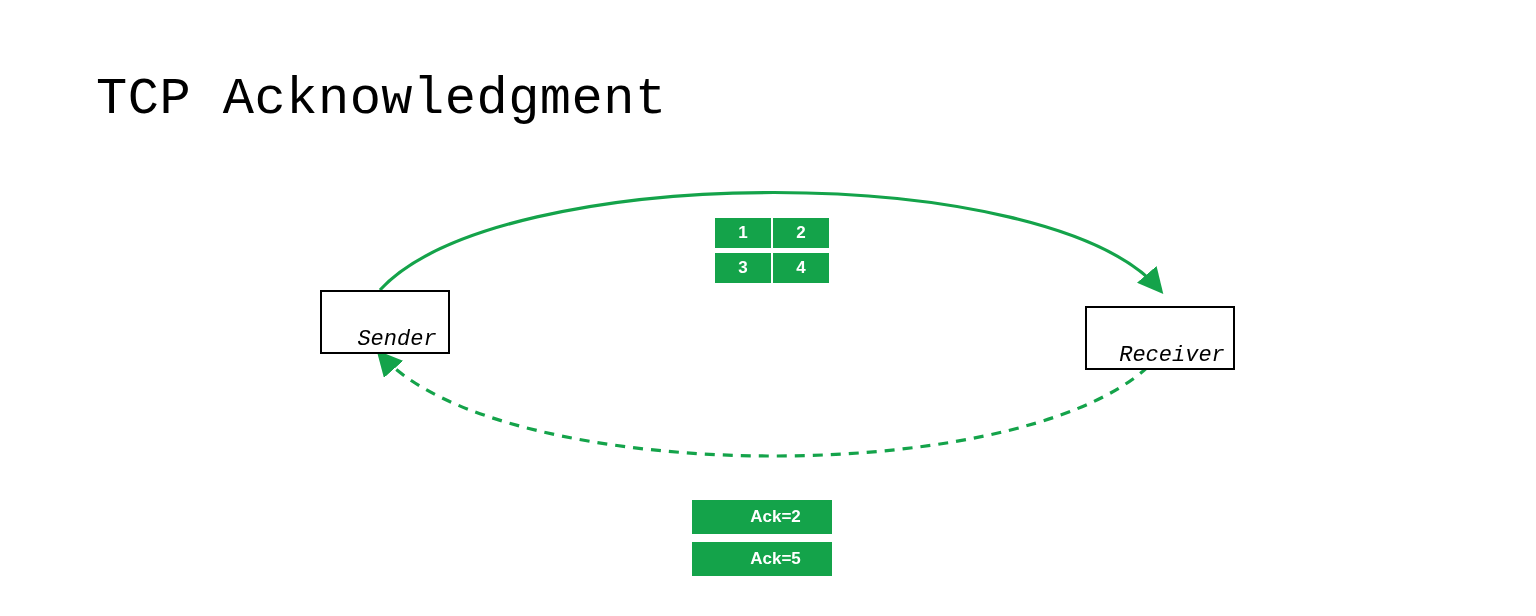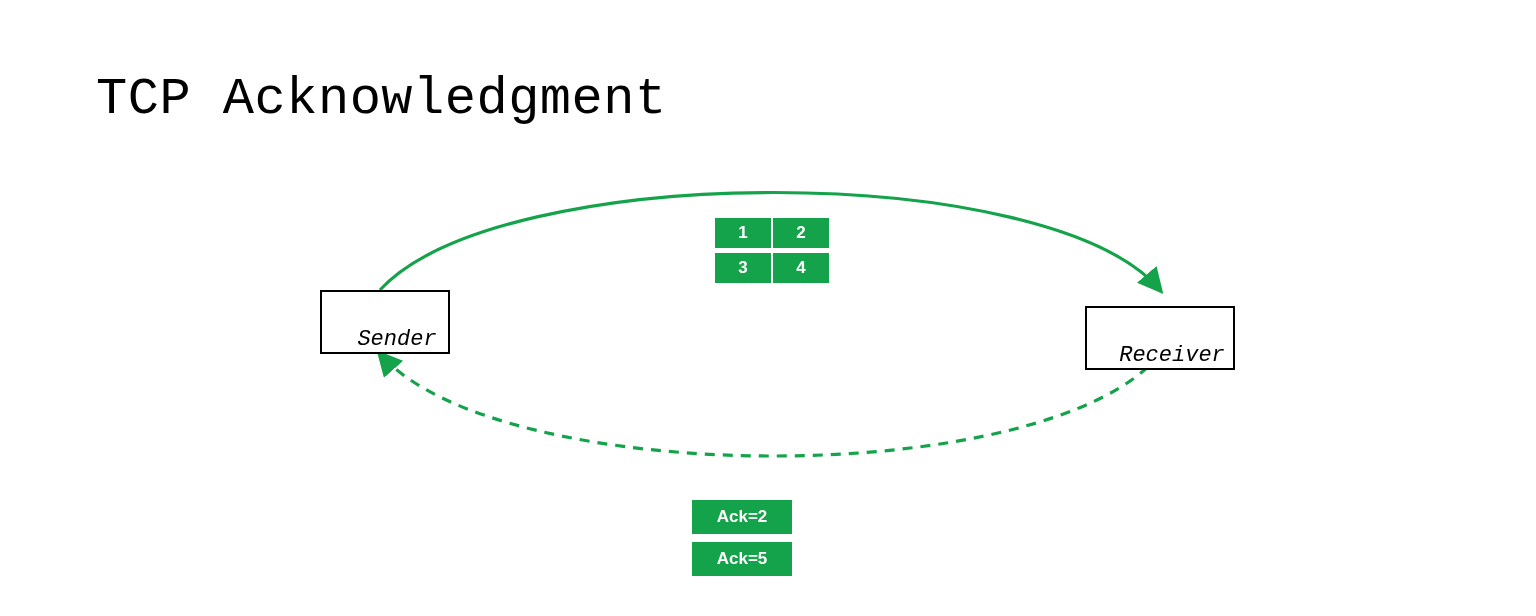--- a/index.html
+++ b/index.html
@@ -78,29 +78,30 @@
 
   .ack-group {
     position: absolute;
     left: 692px;
     top: 500px;
     display: flex;
     flex-direction: column;
     gap: 8px;
   }
   .ack {
-    width: 100px;
+    width: 113px;
     height: 34px;
     background: #14a34a;
     color: #fff;
     font-weight: 700;
     font-size: 17px;
     display: flex;
     align-items: center;
     justify-content: center;
+    padding-left: 27px;
   }
 
   svg.arrows {
     position: absolute;
     left: 0;
     top: 0;
     width: 1536px;
     height: 616px;
     pointer-events: none;
   }

